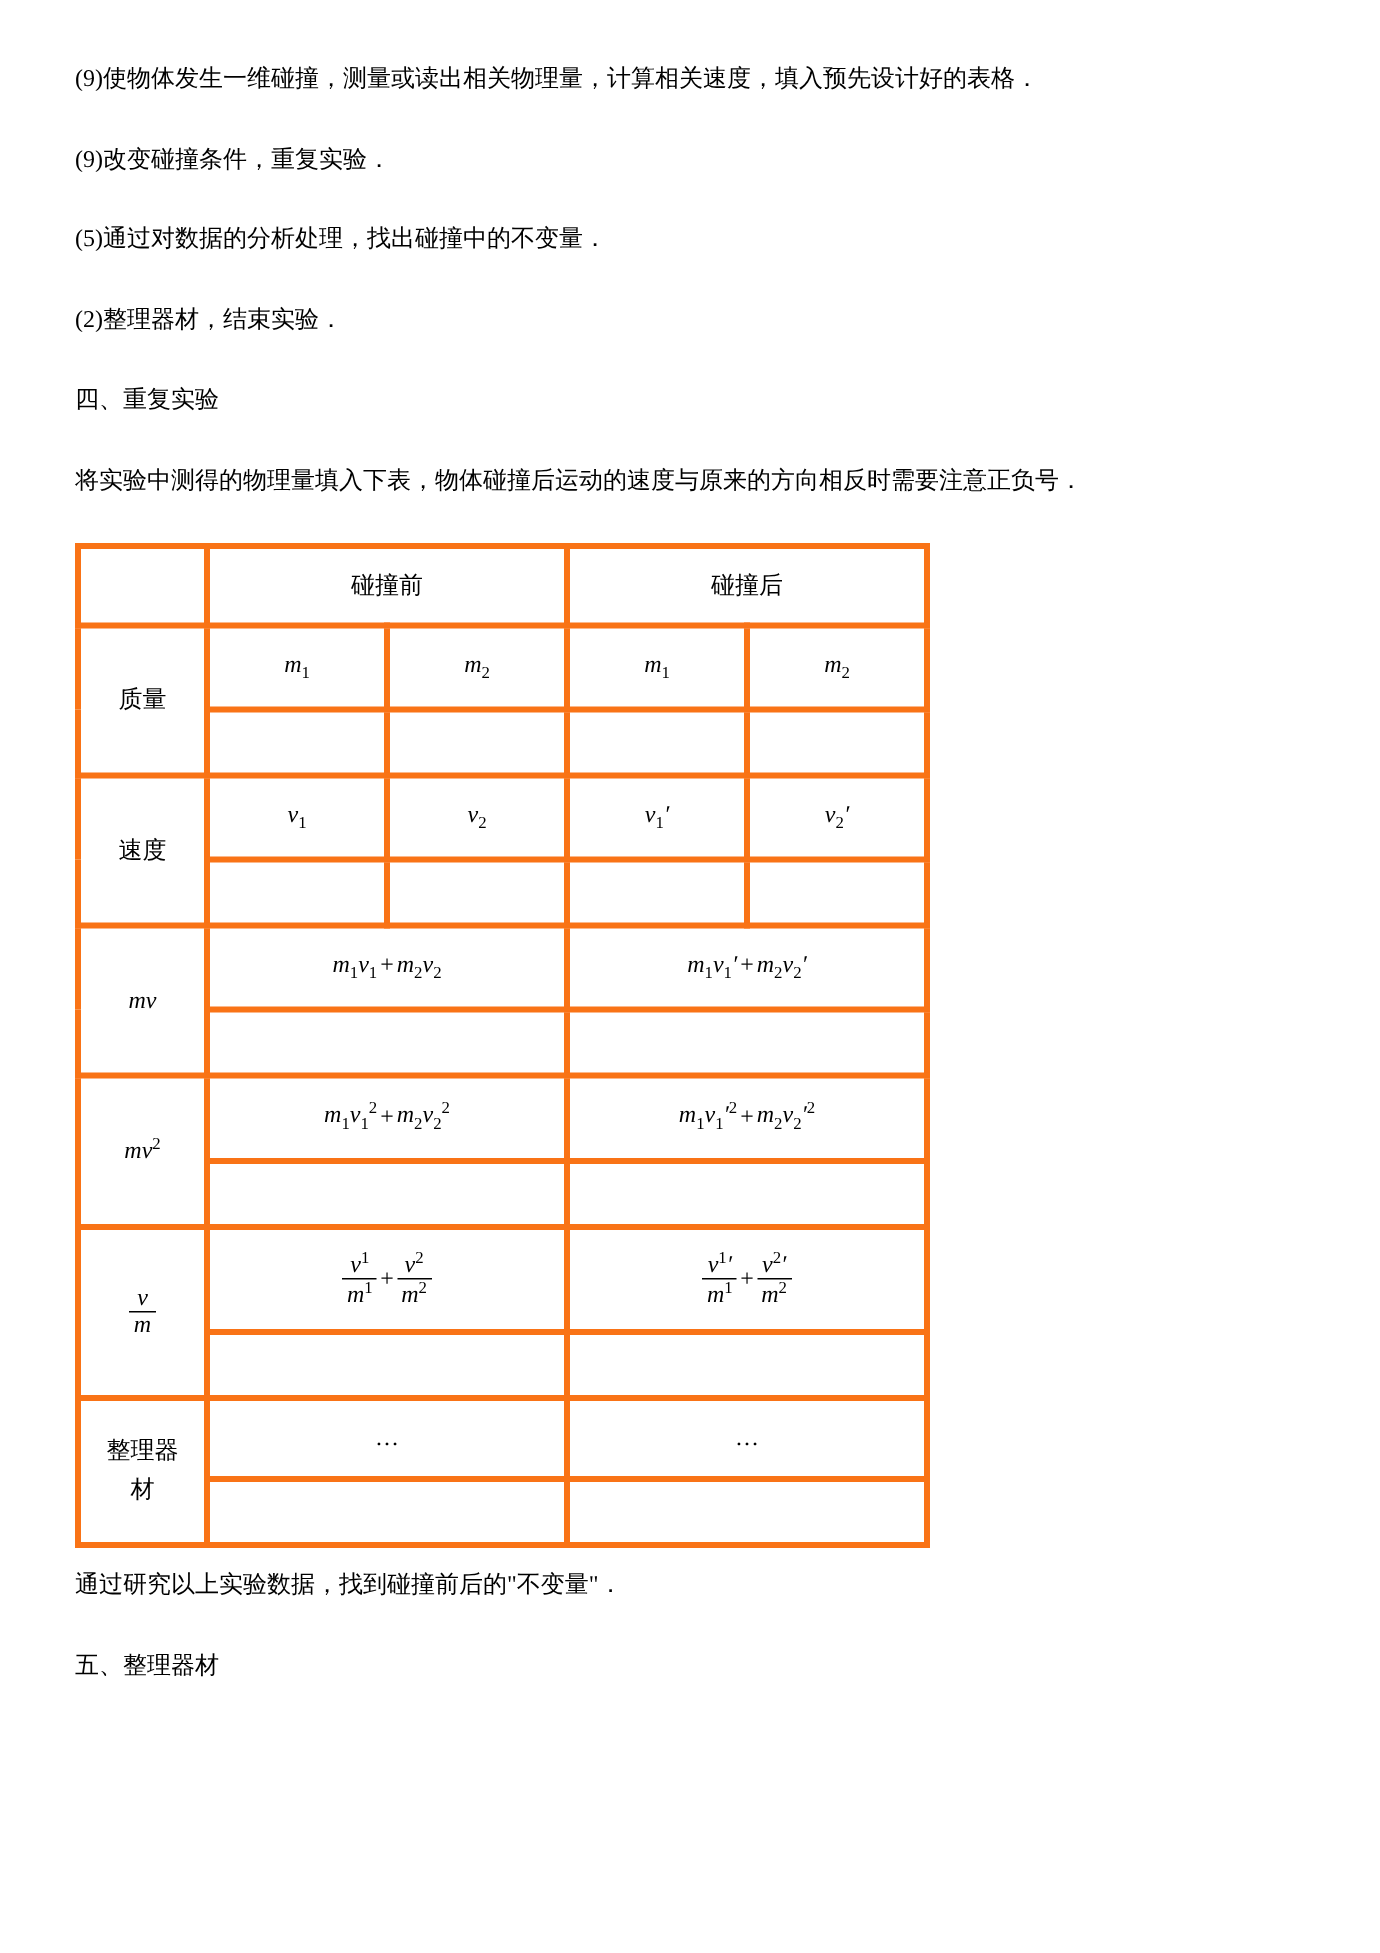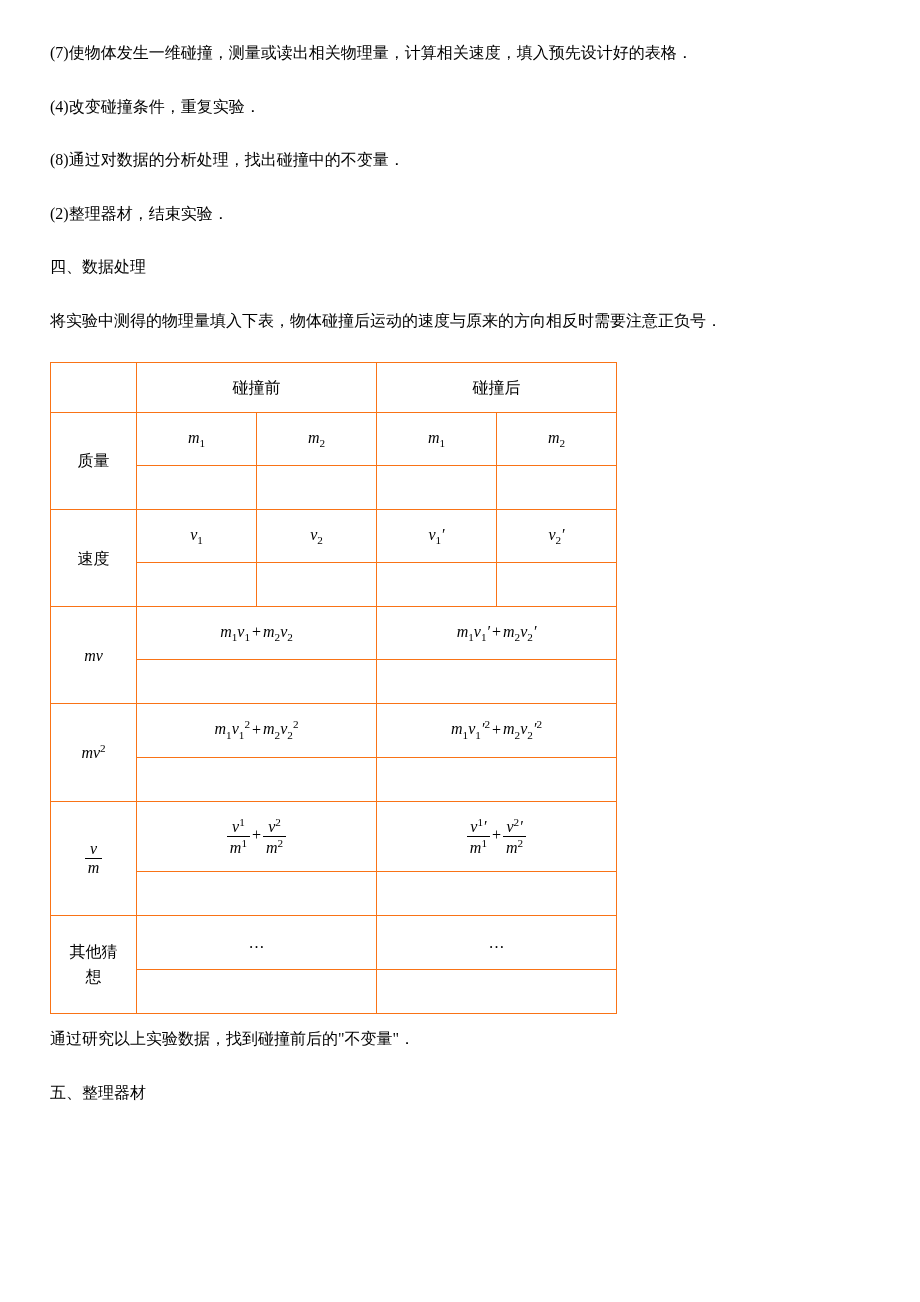--- a/index.html
+++ b/index.html
@@ -13,21 +13,21 @@
       line-height: 1.6;
     }
     .para {
       margin-bottom: 28px;
     }
     table {
       border-collapse: collapse;
       margin: 10px 0 12px 0;
     }
     td {
-      border: 1px solid #f97316;
+      border: 4px solid #f97316;
       text-align: center;
       vertical-align: middle;
       font-family: "Times New Roman", serif;
       font-style: italic;
       padding: 12px;
     }
     td.cn {
       font-family: "SimSun", "宋体", serif;
       font-style: normal;
     }
@@ -50,25 +50,25 @@
       text-align: center;
       line-height: 1.1;
     }
     .frac .num { display: block; border-bottom: 1px solid #000; padding: 0 3px; }
     .frac .den { display: block; padding: 0 3px; }
     .plus { margin: 0 2px; font-style: normal; }
   </style>
 </head>
 <body>
 
-<p class="para">(7)使物体发生一维碰撞，测量或读出相关物理量，计算相关速度，填入预先设计好的表格．</p>
-<p class="para">(4)改变碰撞条件，重复实验．</p>
-<p class="para">(8)通过对数据的分析处理，找出碰撞中的不变量．</p>
+<p class="para">(9)使物体发生一维碰撞，测量或读出相关物理量，计算相关速度，填入预先设计好的表格．</p>
+<p class="para">(9)改变碰撞条件，重复实验．</p>
+<p class="para">(5)通过对数据的分析处理，找出碰撞中的不变量．</p>
 <p class="para">(2)整理器材，结束实验．</p>
-<p class="para">四、数据处理</p>
+<p class="para">四、重复实验</p>
 <p class="para">将实验中测得的物理量填入下表，物体碰撞后运动的速度与原来的方向相反时需要注意正负号．</p>
 
 <table>
   <tbody>
       <tr>
     <td class="cn w-label h-header"></td>
     <td class="cn w-span h-header" colspan="2">碰撞前</td>
     <td class="cn w-span h-header" colspan="2">碰撞后</td>
   </tr>
 
@@ -130,21 +130,21 @@
     <td class="w-span h-tall" colspan="2">
       <span class="frac"><span class="num"><i>v</i><sup>1</sup>′</span><span class="den"><i>m</i><sup>1</sup></span></span><span class="plus">+</span><span class="frac"><span class="num"><i>v</i><sup>2</sup>′</span><span class="den"><i>m</i><sup>2</sup></span></span>
     </td>
   </tr>
   <tr>
     <td class="w-span h-blank" colspan="2"></td>
     <td class="w-span h-blank" colspan="2"></td>
   </tr>
 
   <tr>
-    <td class="cn w-label" rowspan="2">其他猜想</td>
+    <td class="cn w-label" rowspan="2">整理器材</td>
     <td class="cn w-span h-other1" colspan="2">…</td>
     <td class="cn w-span h-other1" colspan="2">…</td>
   </tr>
   <tr>
     <td class="w-span h-other2" colspan="2"></td>
     <td class="w-span h-other2" colspan="2"></td>
   </tr>
 </tbody>
   </table>
 

